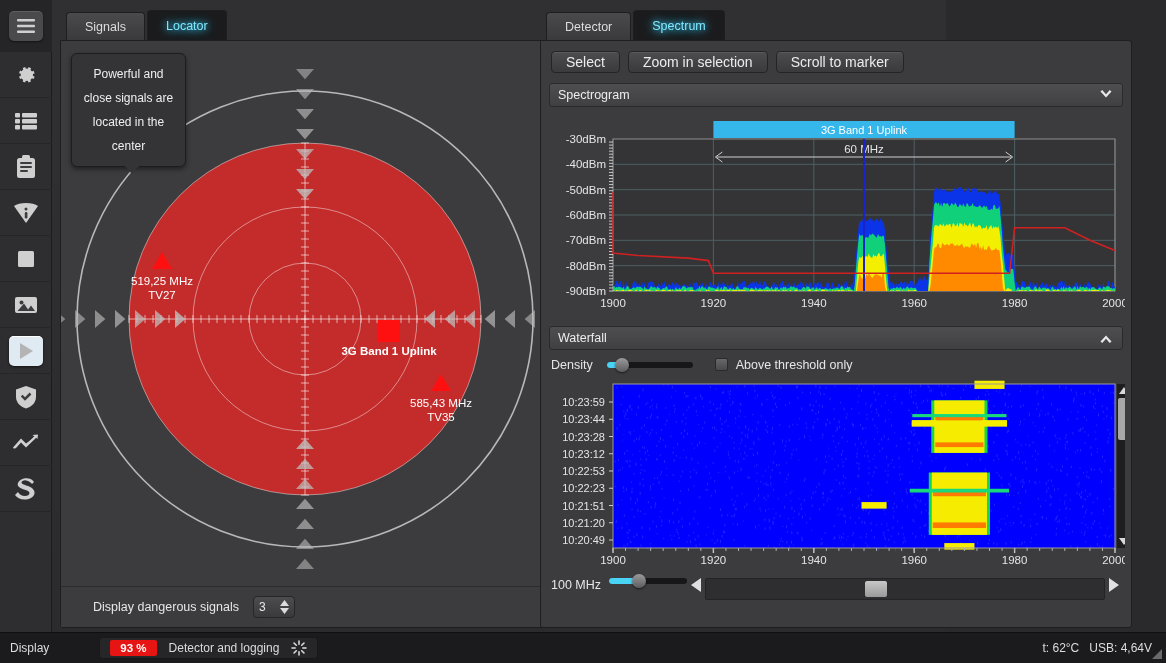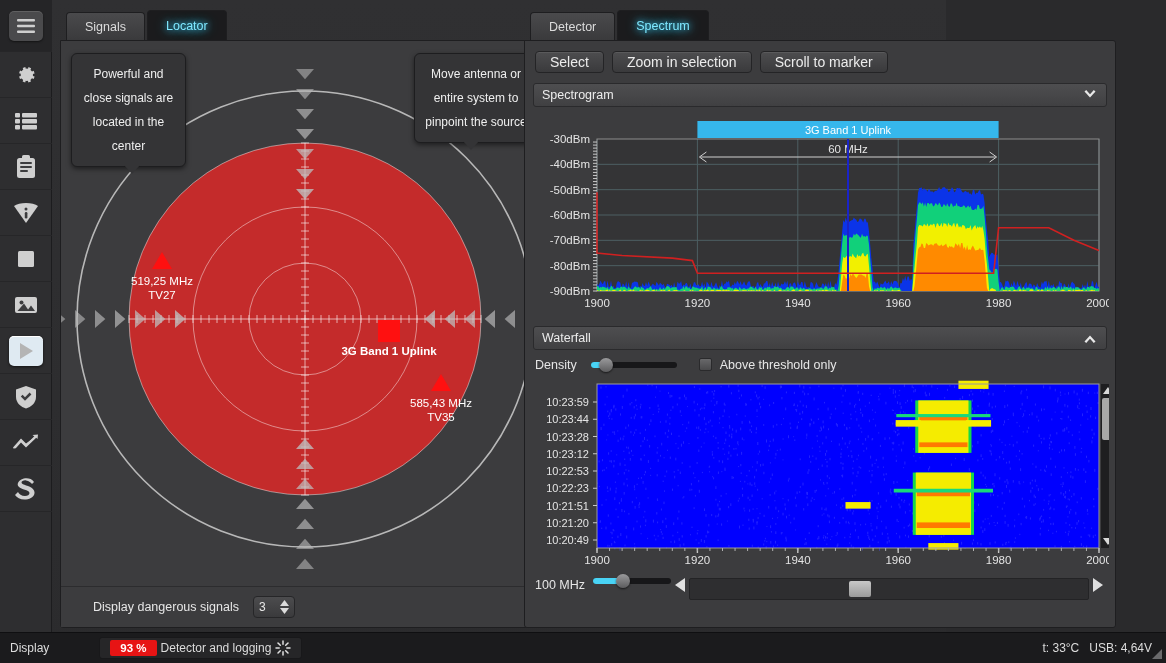--- a/index.html
+++ b/index.html
@@ -93,21 +93,21 @@
   .spinner-box {
     width: 42px; height: 22px; margin-left: 14px;
     background: linear-gradient(180deg,#4c4c4e,#3a3a3c);
     border: 1px solid #262628; border-radius: 4px;
     display:flex; align-items:center; justify-content:space-between;
     padding: 0 5px; font-size: 12px; color:#e8e8e8;
   }
   .spin-arrows { display:flex; flex-direction:column; gap:2px; }
 
   
-  #right-panel { position: absolute; left: 524px; top: 10px; width: 598px; height: 618px; }
+  #right-panel { position: absolute; left: 540px; top: 10px; width: 598px; height: 618px; }
   #right-body {
     position: absolute; left:0; top:30px; width: 592px; height: 588px;
     background:#3c3c3e; border:1px solid #1e1e20; border-radius: 0 3px 3px 3px;
   }
   .btnrow { display:flex; gap:8px; padding: 10px 10px 6px 10px; }
   .gbtn {
     height: 22px; padding: 0 14px;
     display:flex; align-items:center; justify-content:center;
     font-size: 14px; color:#ececec;
     background: linear-gradient(180deg,#4d4d4f 0%,#3a3a3c 100%);
@@ -161,21 +161,21 @@
   #statusbar {
     position:absolute; left:0; bottom:0; width:1166px; height:31px;
     background:#1b1b1d; border-top:1px solid #0f0f11;
     display:flex; align-items:center; font-size:12px; color:#dcdcdc;
   }
   .badge-danger {
     background:#e71414; color:#fff; font-size:11.5px;
     padding: 2px 10px; border-radius:2px; font-weight:600;
   }
   .status-chip {
-    height:22px; display:flex; align-items:center; gap:4px;
+    height:22px; display:flex; align-items:center; gap:12px;
     background:#262628; border:1px solid #18181a; border-radius:3px;
     padding: 0 10px; margin-left: 10px;
   }
   #statusbar .right { margin-left:auto; margin-right: 14px; display:flex; gap:10px; }
   .resize-grip { position:absolute; right:3px; bottom:3px; width:12px;height:12px; }
 </style>
 </head>
 <body>
 
 <div id="app">
@@ -445,24 +445,20 @@
             </g>
             <g>
               <polygon points="380,333 370,350 390,350" fill="#ff1010"></polygon>
               <text x="380" y="366" text-anchor="middle" font-size="11.5" fill="#ffffff" font-family="&quot;Liberation Sans&quot;, sans-serif">585,43 MHz</text>
               <text x="380" y="380" text-anchor="middle" font-size="11.5" fill="#ffffff" font-family="&quot;Liberation Sans&quot;, sans-serif">TV35</text>
             </g>
           </svg>
 
         <div class="tooltip-box" id="tip-left">
           <span>Powerful and close signals are located in the center</span>
-          <div class="tail"></div>
-        </div>
-        <div class="tooltip-box" id="tip-right">
-          <span>Move antenna or entire system to pinpoint the source</span>
           <div class="tail"></div>
         </div>
       </div>
 
       <div id="left-bottom">
         <span class="lbl" style="margin-left:32px;">Display dangerous signals</span>
         <div class="spinner-box">
           <span>3</span>
           <span class="spin-arrows">
             <svg width="9" height="6" viewBox="0 0 9 6">
@@ -2150,21 +2146,21 @@
           <line x1="1" y1="8" x2="4.2" y2="8"></line>
             <line x1="11.8" y1="8" x2="15" y2="8"></line>
           <line x1="3" y1="3" x2="5.3" y2="5.3"></line>
             <line x1="10.7" y1="10.7" x2="13" y2="13"></line>
           <line x1="13" y1="3" x2="10.7" y2="5.3"></line>
             <line x1="5.3" y1="10.7" x2="3" y2="13"></line>
         </g>
       </svg>
     </div>
     <span class="right">
-      <span>t: 33°C</span>
+      <span>t: 62°C</span>
       <span>USB: 4,64V</span>
     </span>
     <svg class="resize-grip" viewBox="0 0 12 12">
       <path fill="#6a6a6c" d="M11 1 L11 11 L1 11 Z"></path>
     </svg>
   </div>
 
 </div>
 
 </body></html>

